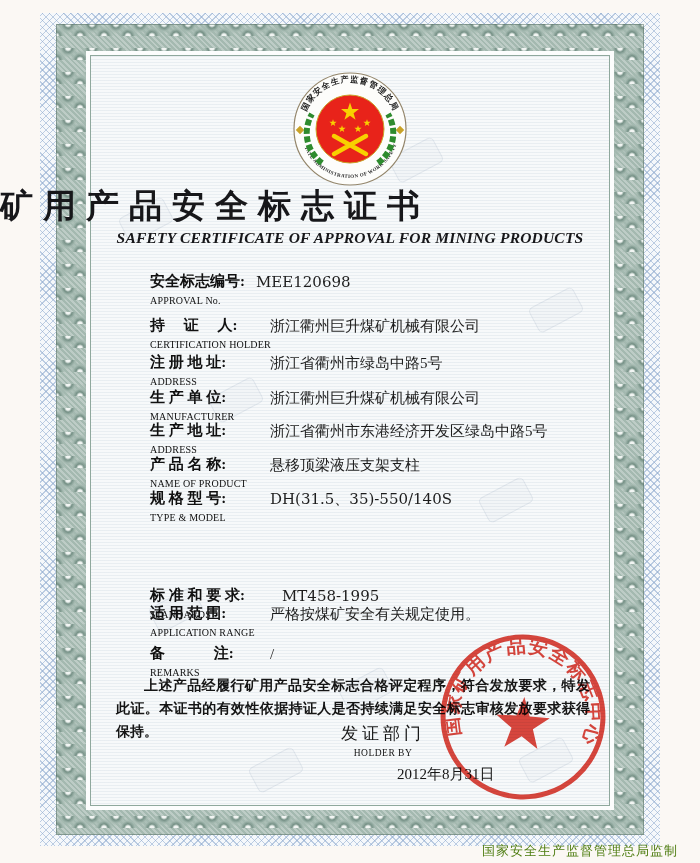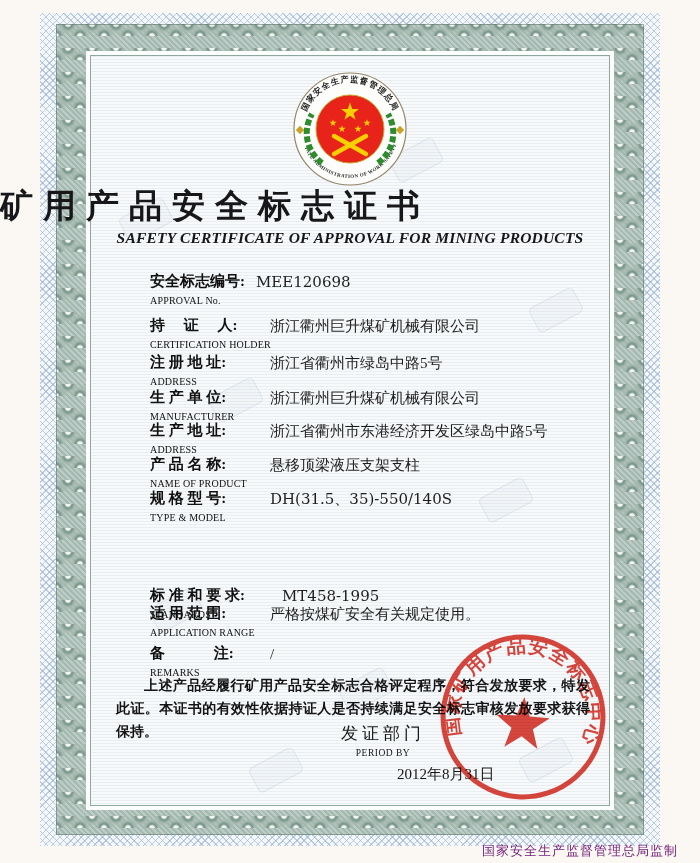--- a/index.html
+++ b/index.html
@@ -76,21 +76,21 @@
     text-indent:2em;text-align:justify;font-weight:bold;
   }
   .issued{position:absolute;left:318px;top:722px;width:130px;text-align:center;}
   .issued .cn{font-size:17px;letter-spacing:4px;color:#141414;}
   .issued .en{font-size:9.5px;letter-spacing:.5px;color:#141414;margin-top:3px;}
   .issue-date{position:absolute;left:397px;top:765px;font-size:15px;color:#151515;}
   .seal{position:absolute;left:436px;top:630px;width:174px;height:174px;
         opacity:.86;mix-blend-mode:multiply;transform:rotate(4deg);}
   .footer-note{
     position:absolute;left:482px;top:842px;
-    font-size:13px;letter-spacing:1px;color:#701a75;white-space:nowrap;
+    font-size:13px;letter-spacing:1px;color:#4d7c0f;white-space:nowrap;
   }
 </style>
 </head>
 <body>
 
 <div class="page">
 
   <div class="hatch-frame"></div>
   <div class="guilloche-frame"></div>
 
@@ -187,21 +187,21 @@
   <div class="row" style="top:644px;">
     <span class="lbl"><span class="lbl-cn">备　 　　注:</span><br>
     <span class="lbl-en">REMARKS</span></span>
     <span class="val">/</span>
   </div>
 
   <div class="statement">上述产品经履行矿用产品安全标志合格评定程序，符合发放要求，特发此证。本证书的有效性依据持证人是否持续满足安全标志审核发放要求获得保持。</div>
 
   <div class="issued">
     <div class="cn">发证部门</div>
-    <div class="en">PERIOD BY</div>
+    <div class="en">HOLDER BY</div>
   </div>
   <div class="issue-date">2012年8月31日</div>
 
   <svg class="seal" viewBox="0 0 172 172">
     <defs>
       <path id="sealArc" d="M25.9,107.9 A64,64 0 1 1 146.1,107.9" fill="none"></path>
     </defs>
     <circle cx="86" cy="86" r="79" fill="none" stroke="#d9281e" stroke-width="5"></circle>
     <text font-size="19" font-weight="bold" fill="#d9281e" letter-spacing="1.5">
       <textPath href="#sealArc" xlink:href="#sealArc" startOffset="50%" text-anchor="middle">国家矿用产品安全标志中心</textPath>

